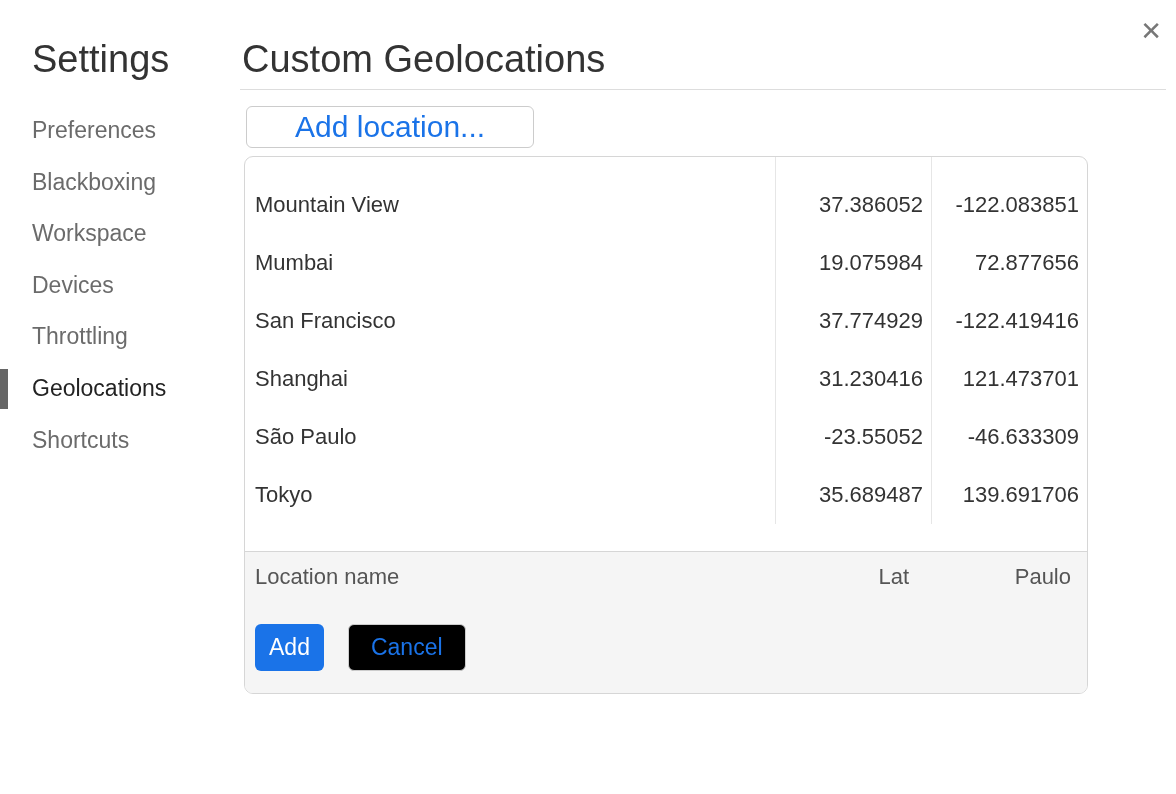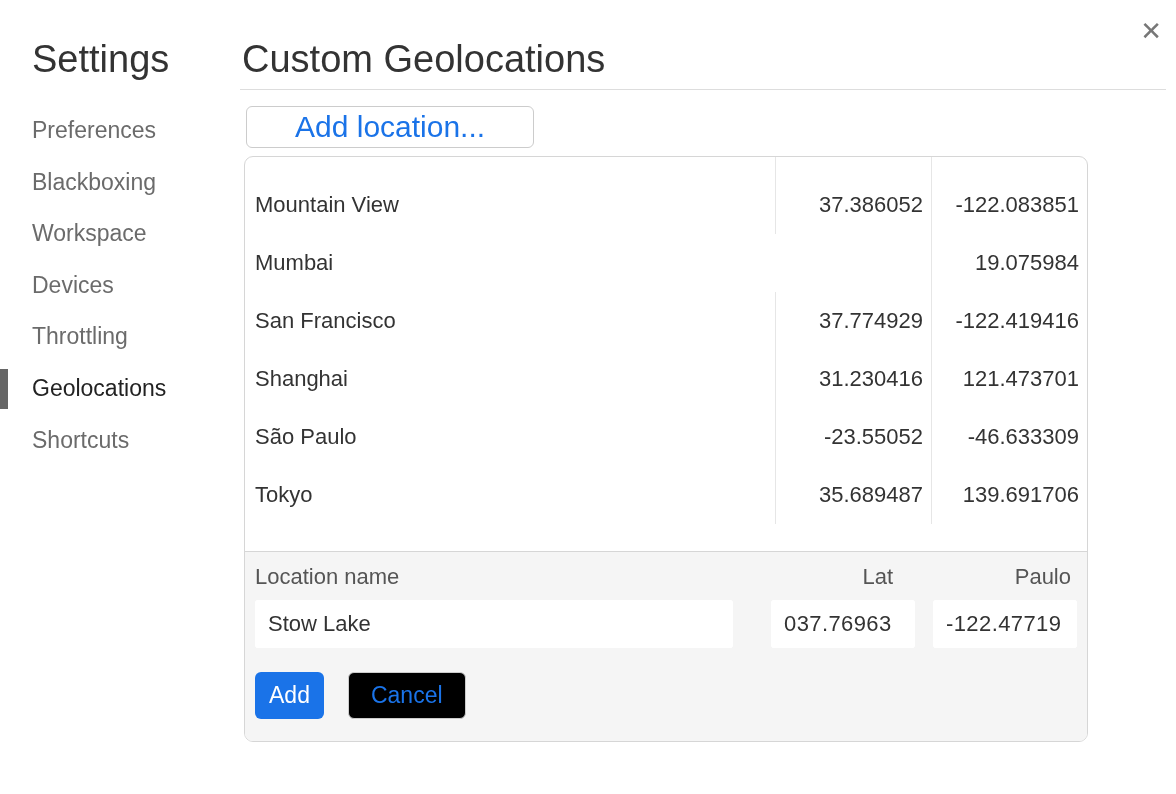--- a/index.html
+++ b/index.html
@@ -118,21 +118,20 @@
     background: #f5f5f5;
     border-top: 1px solid #d6d6d6;
     padding: 8px 10px 22px 10px;
   }
   .form-labels {
     display: flex;
     align-items: center;
     font-size: 22px;
     color: #555;
     padding: 4px 0 10px 0;
-    gap: 16px;
   }
   .form-labels .fl-name { flex: 1; }
   .form-labels .fl-lat { width: 168px; text-align: right; padding-right: 18px; }
   .form-labels .fl-long { width: 150px; text-align: right; padding-right: 6px; }
   .form-inputs {
     display: flex;
     align-items: center;
     gap: 18px;
   }
   .input {
@@ -217,20 +216,21 @@
             <div class="col-long">37.6173</div>
           </div>
           <div class="row">
             <div class="col-name">Mountain View</div>
             <div class="col-lat">37.386052</div>
             <div class="col-long">-122.083851</div>
           </div>
           <div class="row">
             <div class="col-name">Mumbai</div>
             <div class="col-lat">19.075984</div>
+            <div class="col-long">72.877656</div>
           </div>
           <div class="row">
             <div class="col-name">San Francisco</div>
             <div class="col-lat">37.774929</div>
             <div class="col-long">-122.419416</div>
           </div>
           <div class="row">
             <div class="col-name">Shanghai</div>
             <div class="col-lat">31.230416</div>
             <div class="col-long">121.473701</div>
@@ -245,25 +245,20 @@
             <div class="col-lat">35.689487</div>
             <div class="col-long">139.691706</div>
           </div>
         </div>
 
       <div class="form-area">
         <div class="form-labels">
           <div class="fl-name">Location name</div>
           <div class="fl-lat">Lat</div>
           <div class="fl-long">Paulo</div>
-        </div>
-        <div class="form-inputs">
-          <input class="input input-name" value="Stow Lake" style="">
-          <input class="input input-lat" value="037.76963" style="">
-          <input class="input input-long" value="-122.47719" style="">
         </div>
         <div class="form-buttons">
           <button class="btn-primary">Add</button>
           <button class="btn-secondary">Cancel</button>
         </div>
       </div>
     </div>
   </main>
 </div>
 

